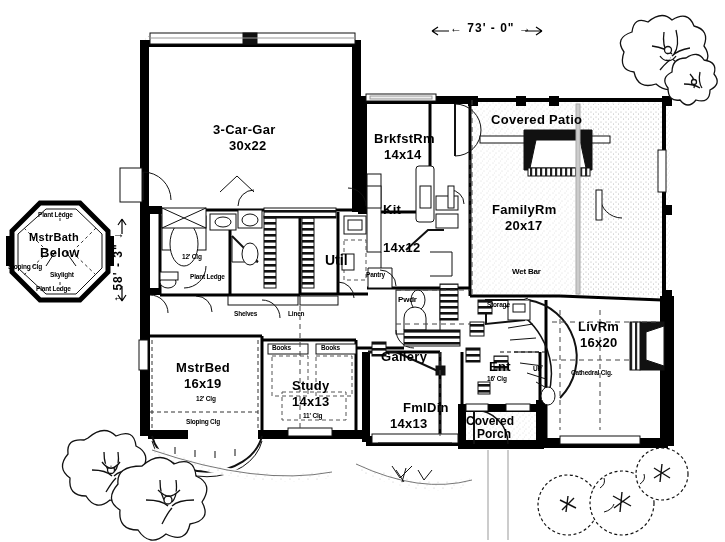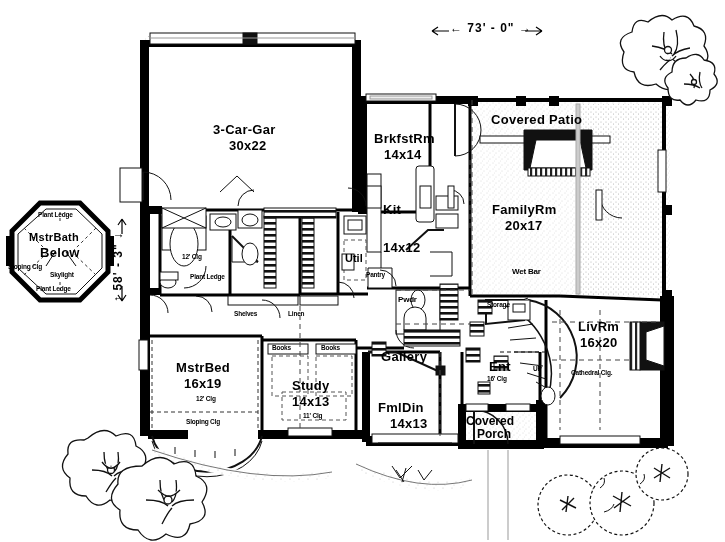--- a/index.html
+++ b/index.html
@@ -446,21 +446,21 @@
 
   <div class="lbl room rname" style="left:491px;top:113px;">Covered Patio</div>
 
   <div class="lbl room rname" style="left:492px;top:203px;">FamilyRm</div>
   <div class="lbl room rdim" style="left:505px;top:219px;">20x17</div>
 
   <div class="lbl room rname" style="left:578px;top:320px;">LivRm</div>
   <div class="lbl room rdim" style="left:580px;top:336px;">16x20</div>
   <div class="lbl tiny" style="left:571px;top:370px;">Cathedral Clg.</div>
 
-  <div class="lbl room" style="left:325px;top:253px;font-size:11px;margin-left:20px;">Util</div>
+  <div class="lbl room" style="left:325px;top:253px;font-size:14px;">Util</div>
   <div class="lbl tiny" style="left:366px;top:272px;">Pantry</div>
 
   <div class="lbl tiny" style="left:182px;top:254px;">12' Clg</div>
   <div class="lbl tiny" style="left:190px;top:274px;">Plant Ledge</div>
   <div class="lbl tiny" style="left:234px;top:311px;">Shelves</div>
   <div class="lbl tiny" style="left:288px;top:311px;">Linen</div>
 
   <div class="lbl small" style="left:398px;top:296px;">Pwdr</div>
 
   <div class="lbl tiny" style="left:487px;top:302px;">Storage</div>
@@ -473,21 +473,21 @@
   <div class="lbl tiny" style="left:186px;top:419px;">Sloping Clg</div>
 
   <div class="lbl room rname" style="left:292px;top:379px;">Study</div>
   <div class="lbl room rdim" style="left:292px;top:395px;">14x13</div>
   <div class="lbl tiny" style="left:303px;top:413px;">11' Clg</div>
   <div class="lbl tiny" style="left:272px;top:345px;">Books</div>
   <div class="lbl tiny" style="left:321px;top:345px;">Books</div>
 
   <div class="lbl room rname" style="left:381px;top:350px;">Gallery</div>
 
-  <div class="lbl room rname" style="left:378px;top:401px;">FmlDin</div>
+  <div class="lbl room rname" style="left:403px;top:401px;">FmlDin</div>
   <div class="lbl room rdim" style="left:390px;top:417px;">14x13</div>
 
   <div class="lbl room rname" style="left:489px;top:360px;">Ent</div>
   <div class="lbl tiny" style="left:487px;top:376px;">16' Clg</div>
 
   <div class="lbl room" style="left:466px;top:415px;font-size:12px;">
       <div style="text-align: center;">Covered</div>
       <div style="text-align: center; padding-left: 8px;">Porch</div>
     </div>
 

